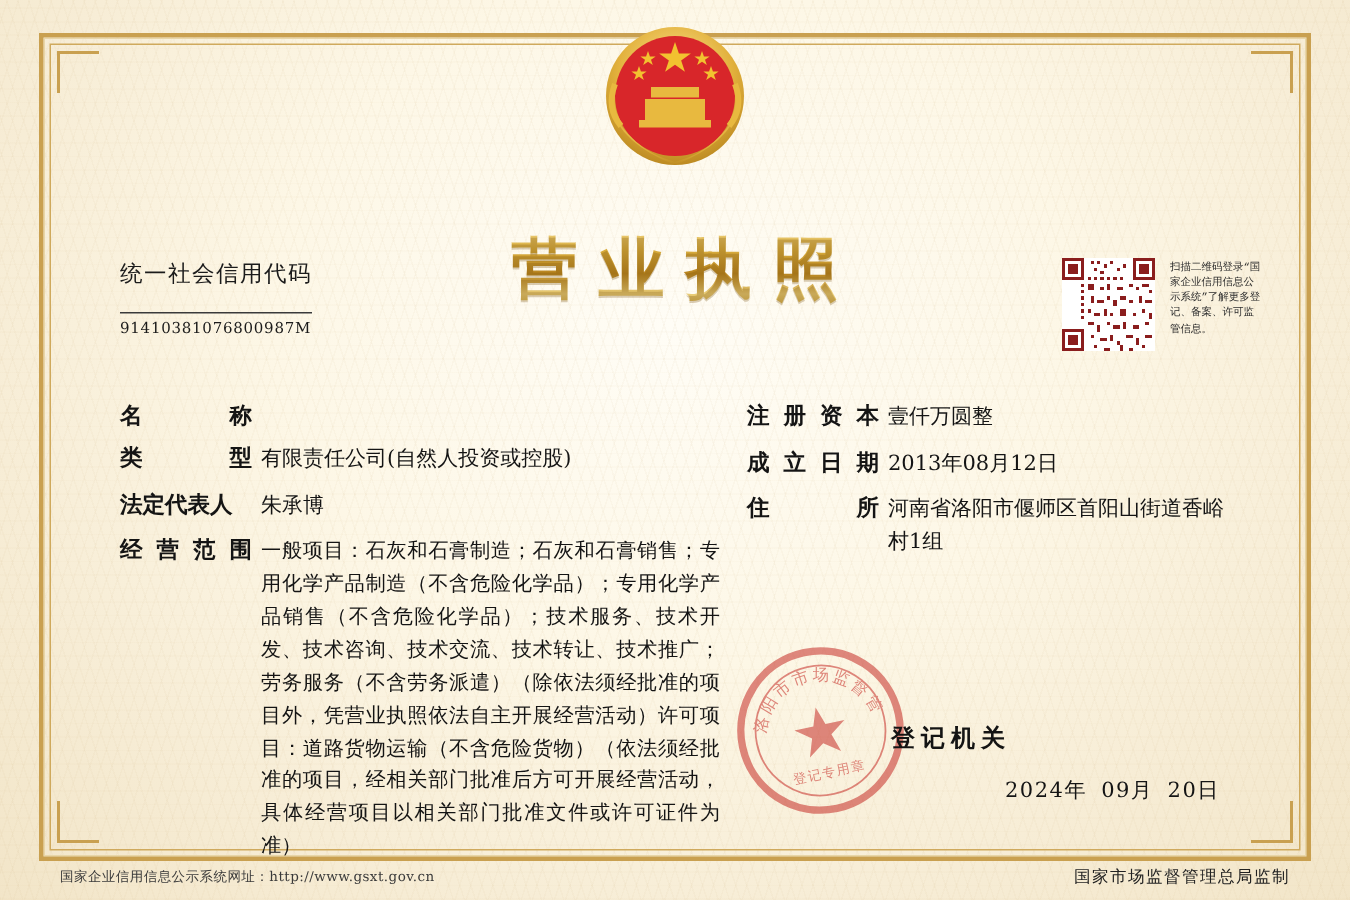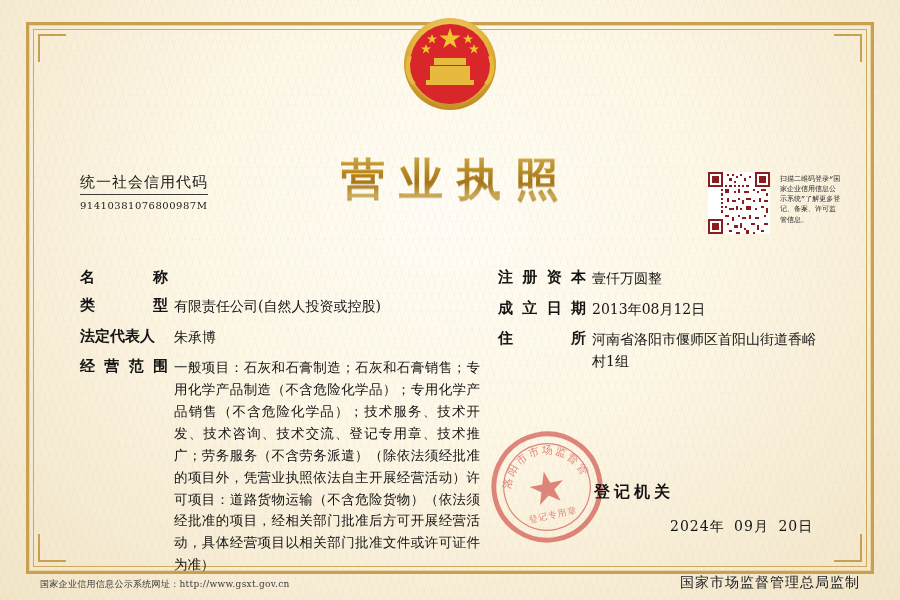--- a/index.html
+++ b/index.html
@@ -87,21 +87,21 @@
     position: absolute;
     left: 80px;
     top: 172px;
     font-family: "DejaVu Serif", "Liberation Serif", serif;
     color: #1b1b1b;
   }
   .code-label {
     font-size: 15px;
     letter-spacing: 1px;
     border-bottom: 1px solid #3a3a3a;
-    padding-bottom: 2px;
+    padding-bottom: 16px;
     display: inline-block;
   }
   .code-value {
     font-size: 10px;
     margin-top: 5px;
     letter-spacing: 0.5px;
   }
 
   
   .qr-wrap {
@@ -211,21 +211,21 @@
     font-family: "DejaVu Serif", "Liberation Serif", serif;
     font-size: 9px;
     color: #3a3a3a;
     letter-spacing: 0.3px;
   }
   .footer-right {
     position: absolute;
     right: 40px;
     bottom: 8px;
     font-family: "DejaVu Serif", "Liberation Serif", serif;
-    font-size: 14px;
+    font-size: 11px;
     color: #222;
     letter-spacing: 1px;
   }
 </style>
 </head>
 <body>
 
 <div id="license">
 
   <div class="outer-border"></div>
@@ -387,21 +387,21 @@
       <div class="value">朱承博</div>
     </div>
 
     <div class="row">
       <div class="label">
         <span>经</span>
           <span>营</span>
           <span>范</span>
           <span>围</span>
       </div>
-      <div class="value scope">一般项目：石灰和石膏制造；石灰和石膏销售；专用化学产品制造（不含危险化学品）；专用化学产品销售（不含危险化学品）；技术服务、技术开发、技术咨询、技术交流、登记专用章、技术推广；劳务服务（不含劳务派遣）（除依法须经批准的项目外，凭营业执照依法自主开展经营活动）许可项目：道路货物运输（不含危险货物）（依法须经批准的项目，经相关部门批准后方可开展经营活动，具体经营项目以相关部门批准文件或许可证件为准）</div>
+      <div class="value scope">一般项目：石灰和石膏制造；石灰和石膏销售；专用化学产品制造（不含危险化学品）；专用化学产品销售（不含危险化学品）；技术服务、技术开发、技术咨询、技术交流、技术转让、技术推广；劳务服务（不含劳务派遣）（除依法须经批准的项目外，凭营业执照依法自主开展经营活动）许可项目：道路货物运输（不含危险货物）（依法须经批准的项目，经相关部门批准后方可开展经营活动，具体经营项目以相关部门批准文件或许可证件为准）</div>
     </div>
 
   </div>
 
   <div class="fields-right">
 
     <div class="row">
       <div class="label">
         <span>注</span>
           <span>册</span>

